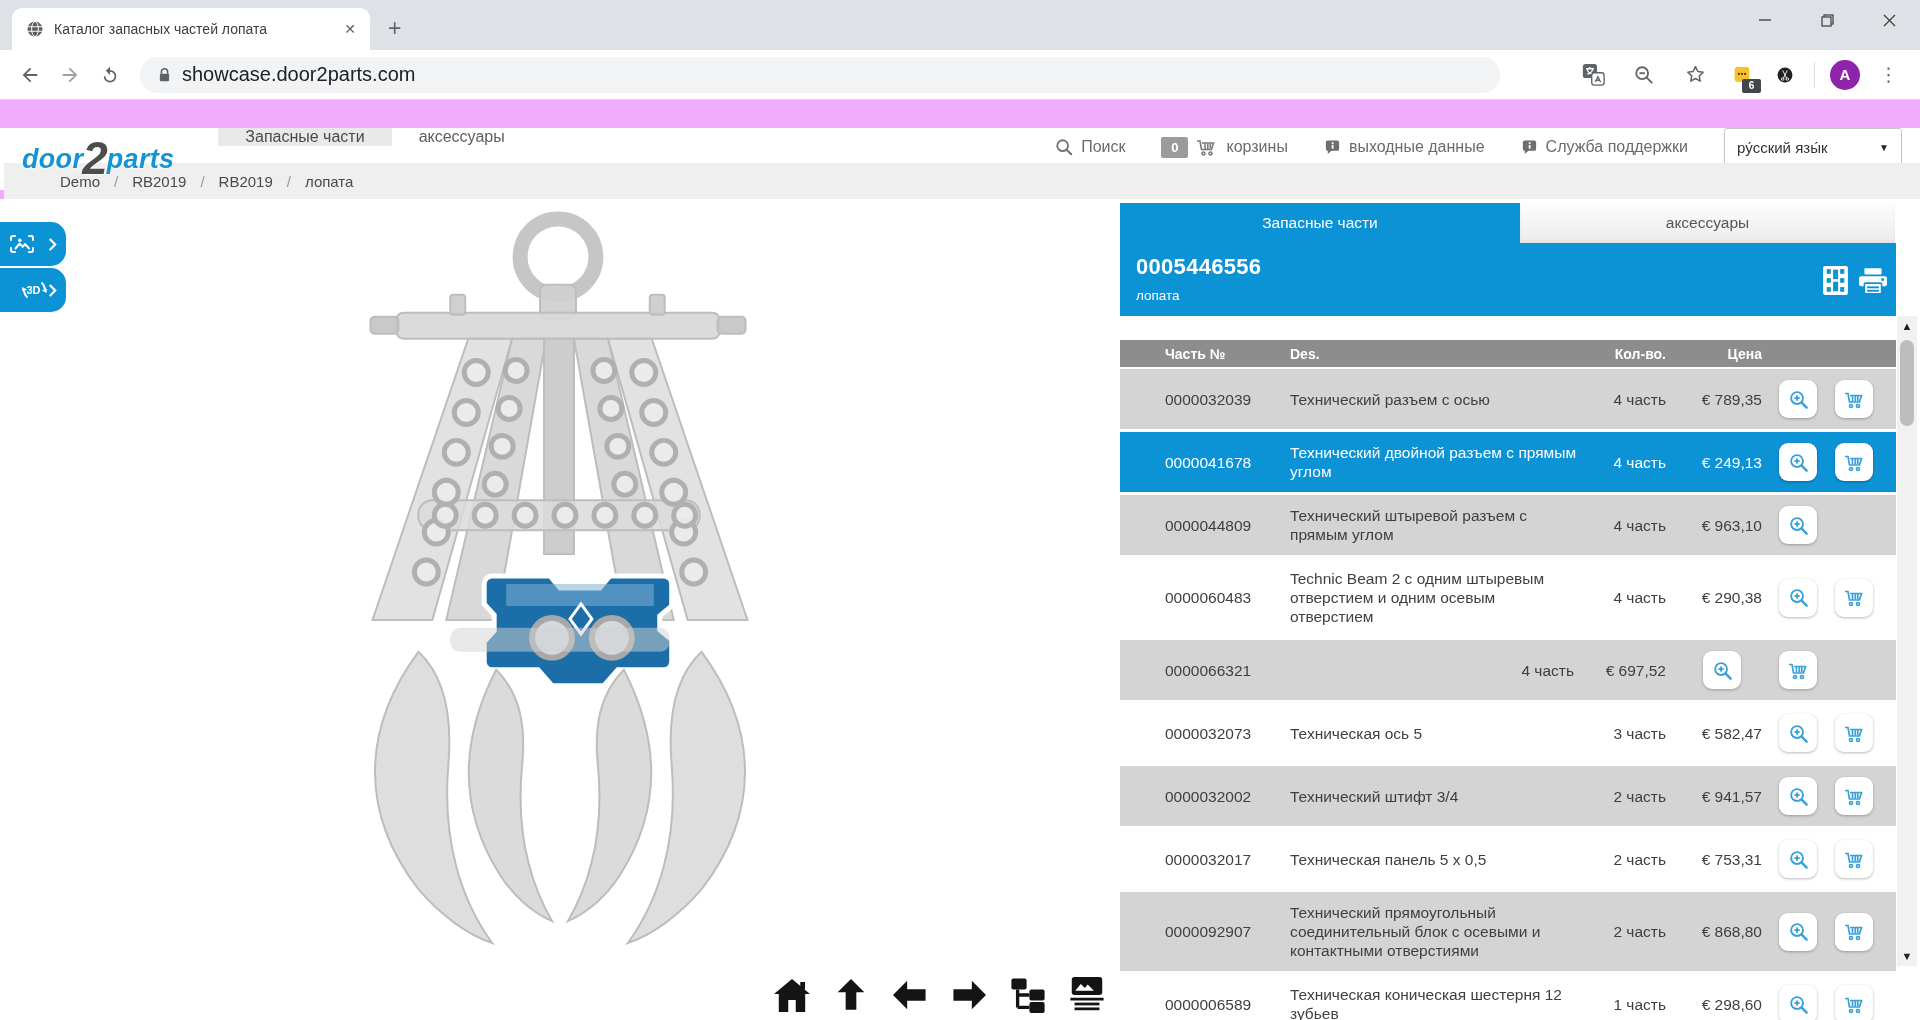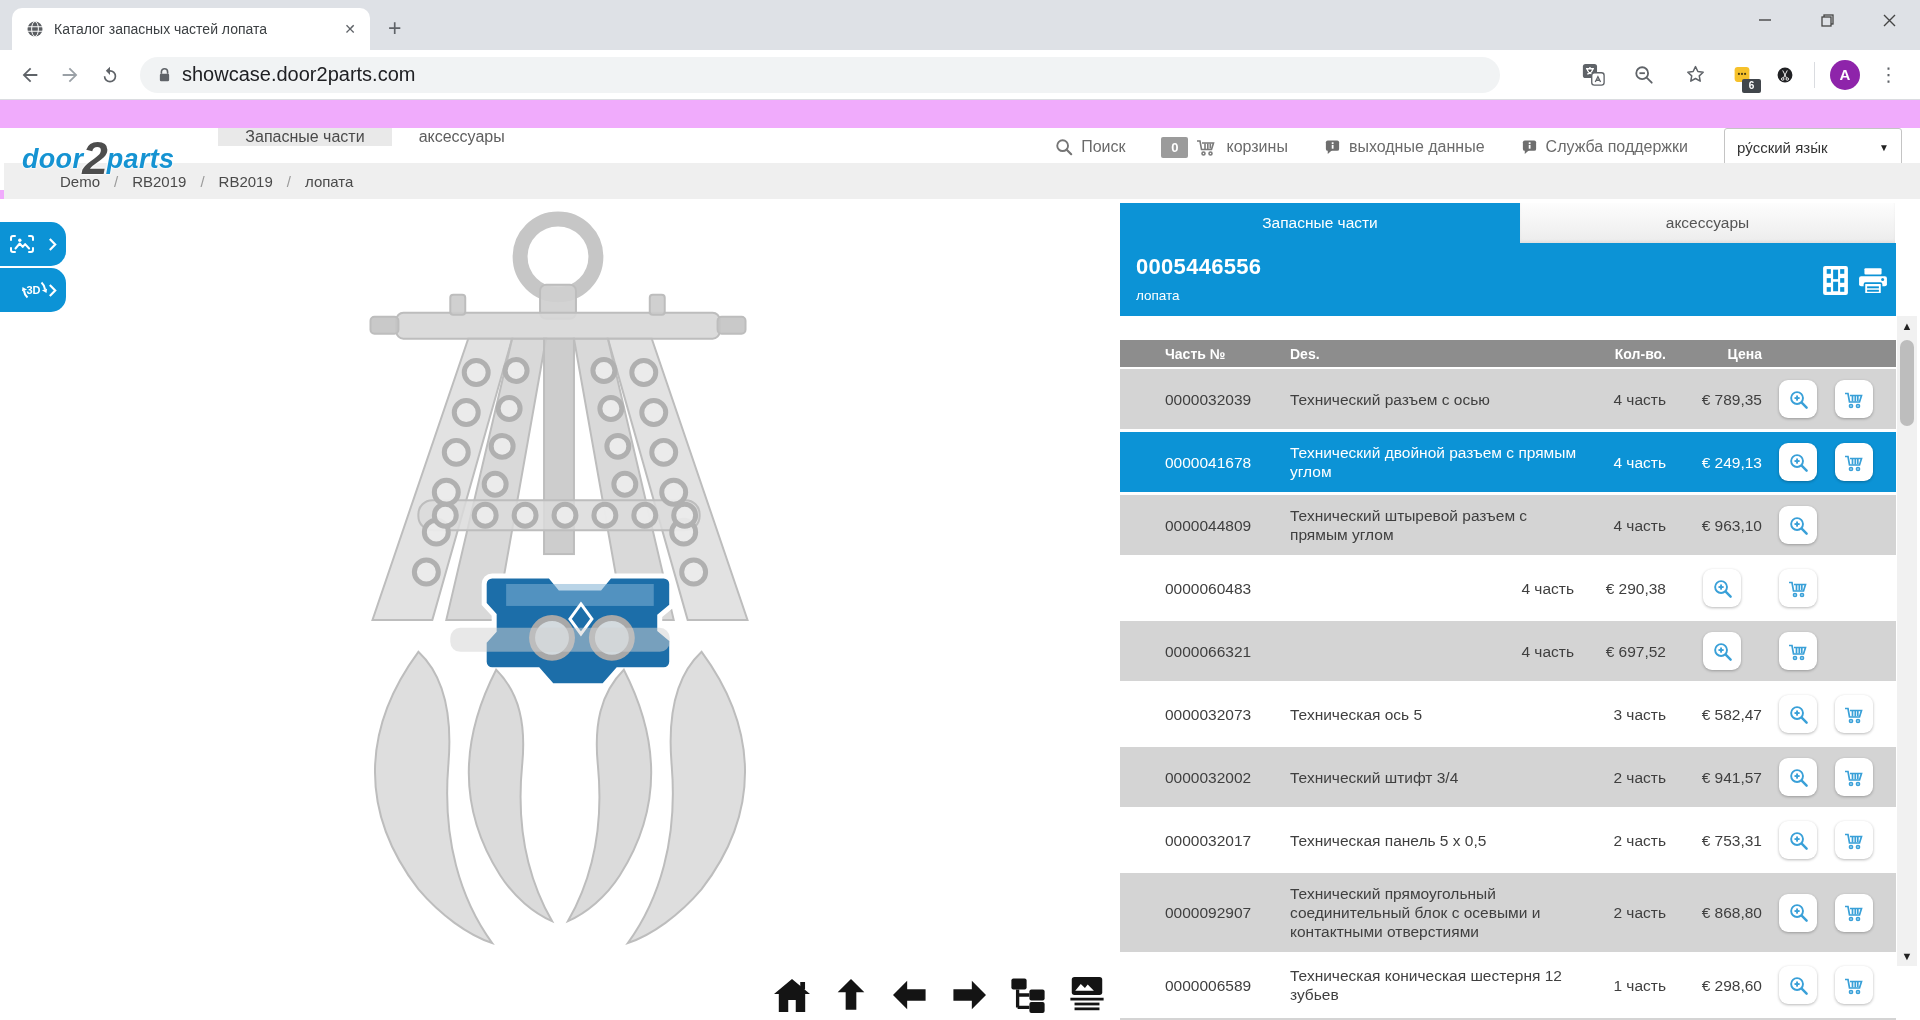--- a/index.html
+++ b/index.html
@@ -539,20 +539,21 @@
                     <path d="M9.5 6.5 v5.5 M12.3 6.5 v5.5 M14.8 6.5 v5"></path>
                     <circle cx="8" cy="16.5" r="1.5"></circle>
                     <circle cx="15" cy="16.5" r="1.5"></circle>
                   </g>
                 </svg>
               </button>
             </div>
   </div>
           <div class="row row--white">
     <div class="c-no">0000060483</div>
+    <div class="c-des">Technic Beam 2 с одним штыревым отверстием и одним осевым отверстием</div>
     <div class="c-qty">4 часть</div>
     <div class="c-price">€ 290,38</div>
     <div class="c-btn">
               <button class="ibtn">
                 <svg width="21" height="21" viewBox="0 0 22 22">
                   <g fill="none" stroke="#39a0d8" stroke-width="2">
                     <circle cx="9.5" cy="9.5" r="6.2"></circle>
                     <line x1="14.6" y1="14.6" x2="19.5" y2="19.5" stroke-width="2.6" stroke-linecap="round"></line>
                     <line x1="6.8" y1="9.5" x2="12.2" y2="9.5"></line>
                     <line x1="9.5" y1="6.8" x2="9.5" y2="12.2"></line>

